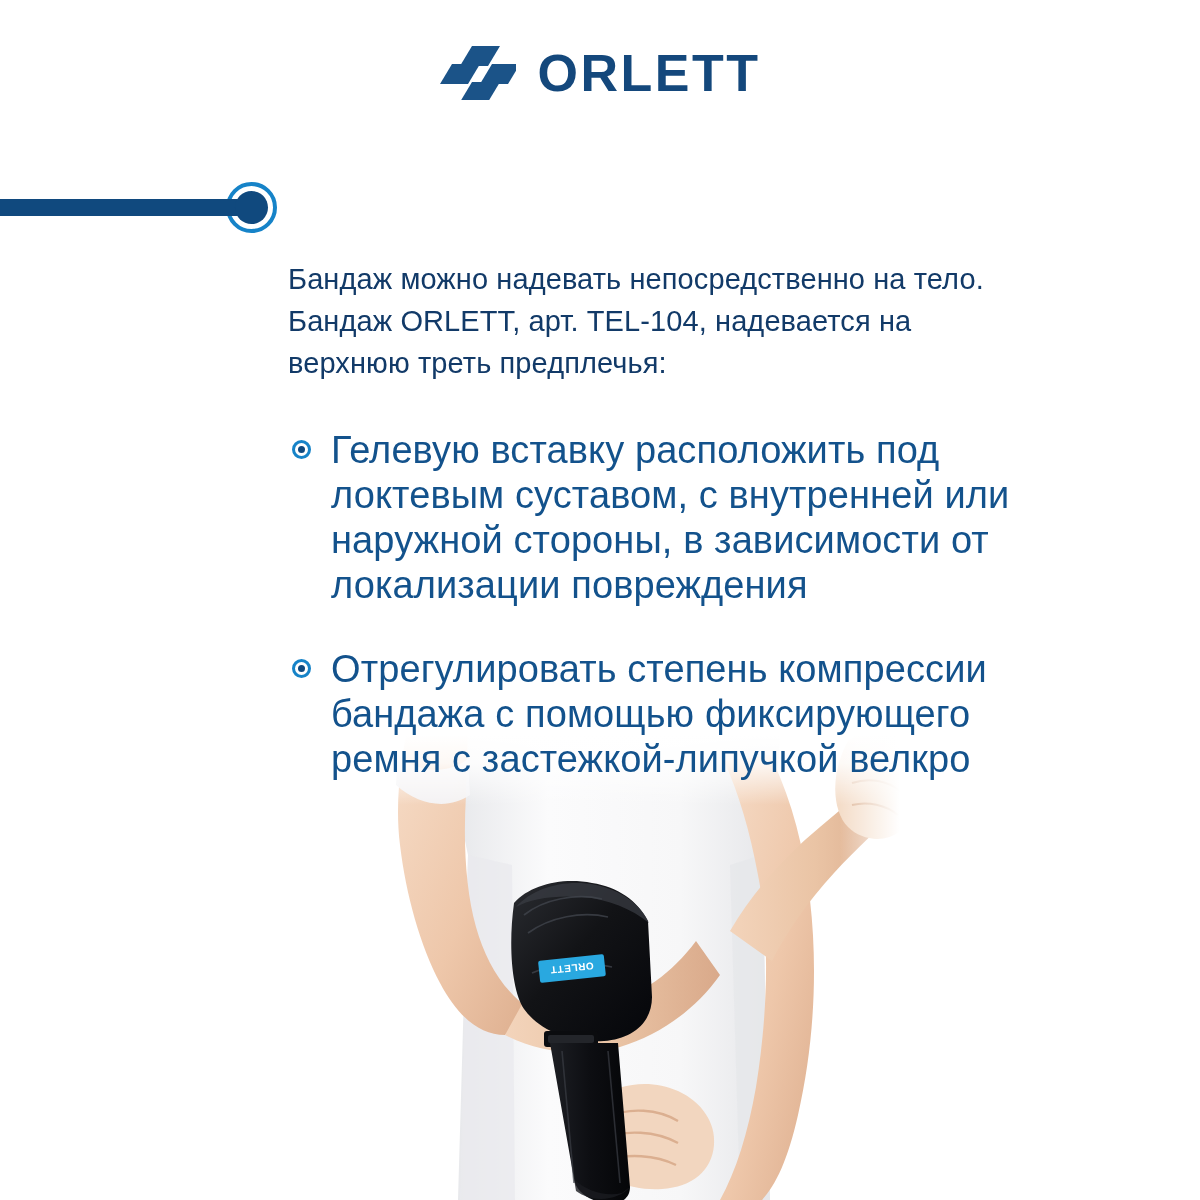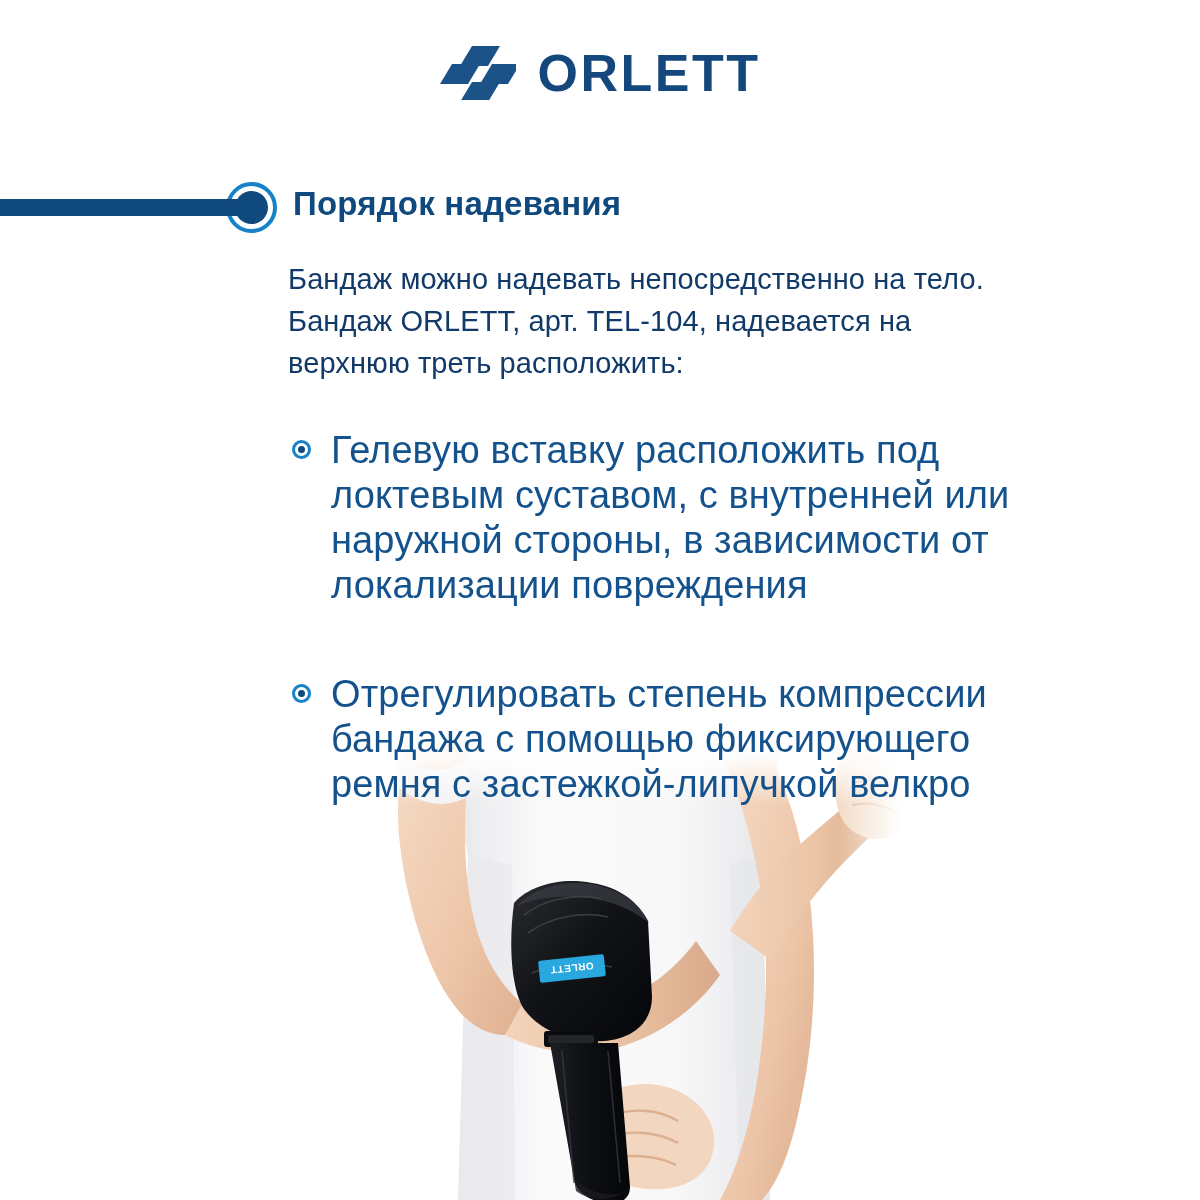--- a/index.html
+++ b/index.html
@@ -136,21 +136,21 @@
   }
 
   .bullet-item {
     position: relative;
     padding-left: 43px;
     font-size: 38px;
     line-height: 45px;
     color: #13528c;
     letter-spacing: 0.1px;
   }
-  .bullet-item + .bullet-item { margin-top: 64px; }
+  .bullet-item + .bullet-item { margin-top: 39px; }
 
   .bullet-marker {
     position: absolute;
     left: 4px;
     top: 12px;
     width: 19px;
     height: 19px;
     border-radius: 50%;
     border: 3px solid #1683c8;
     background: #ffffff;
@@ -223,25 +223,24 @@
   </div>
 
   <div class="section-rule"></div>
 
   <div class="section-node">
     <span class="ring"></span>
     <span class="joint"></span>
     <span class="core"></span>
   </div>
 
-  <h1 class="section-title">Порядок надевания</h1>
 
   <div class="content">
 
-    <p class="intro">Бандаж можно надевать непосредственно на тело. Бандаж ORLETT, арт. TEL-104, надевается на верхнюю треть расположить:</p>
+    <p class="intro">Бандаж можно надевать непосредственно на тело. Бандаж ORLETT, арт. TEL-104, надевается на верхнюю треть предплечья:</p>
 
     <ul class="bullet-list">
       <li class="bullet-item">
         <span class="bullet-marker"></span>
         <span>Гелевую вставку расположить под локтевым суставом, с внутренней или наружной стороны, в зависимости от локализации повреждения</span>
       </li>
       <li class="bullet-item">
         <span class="bullet-marker"></span>
         <span>Отрегулировать степень компрессии бандажа с помощью фиксирующего ремня с застежкой-липучкой велкро</span>
       </li>

